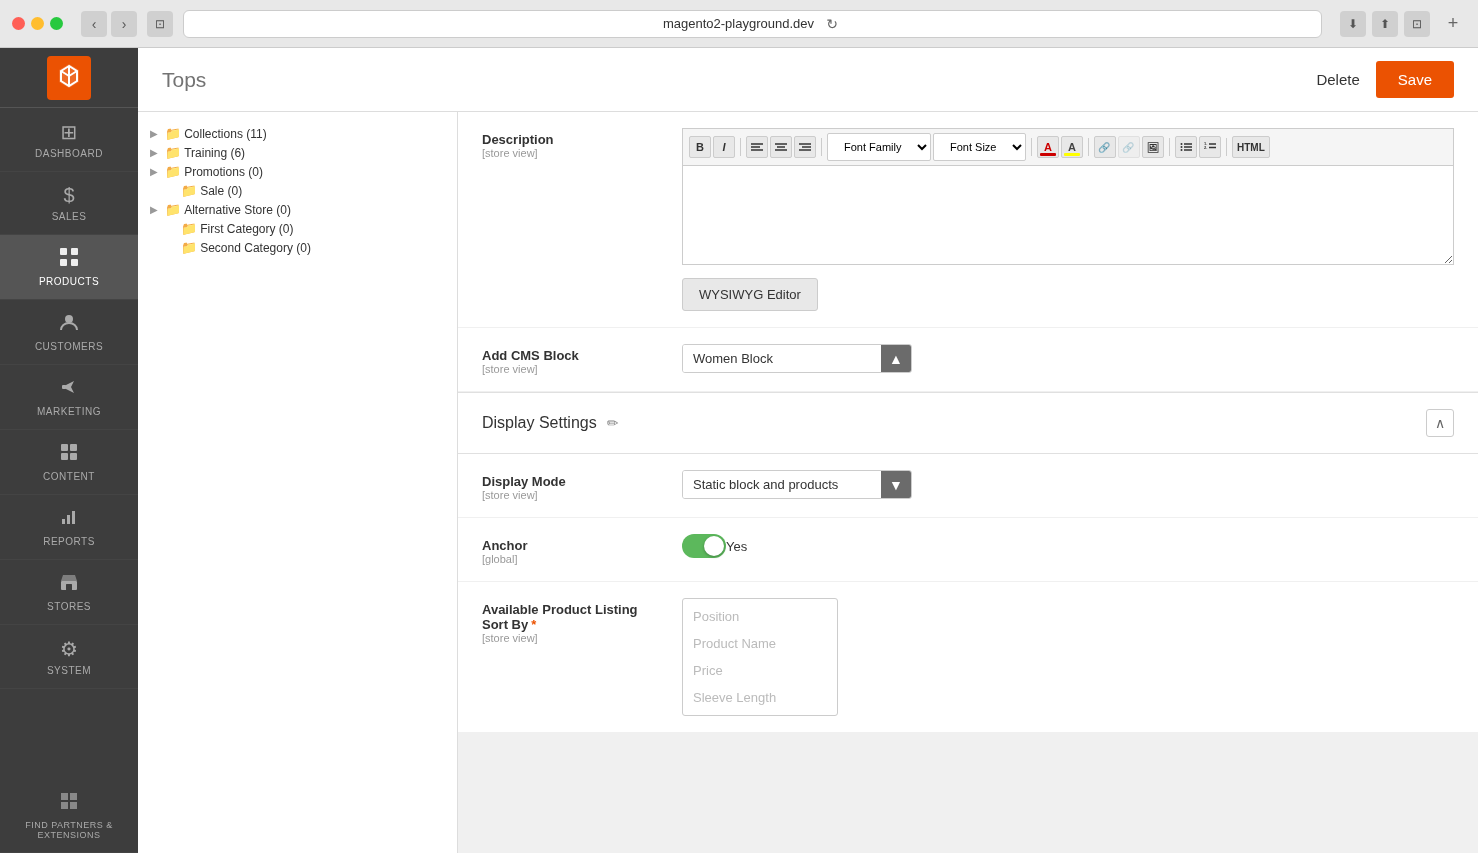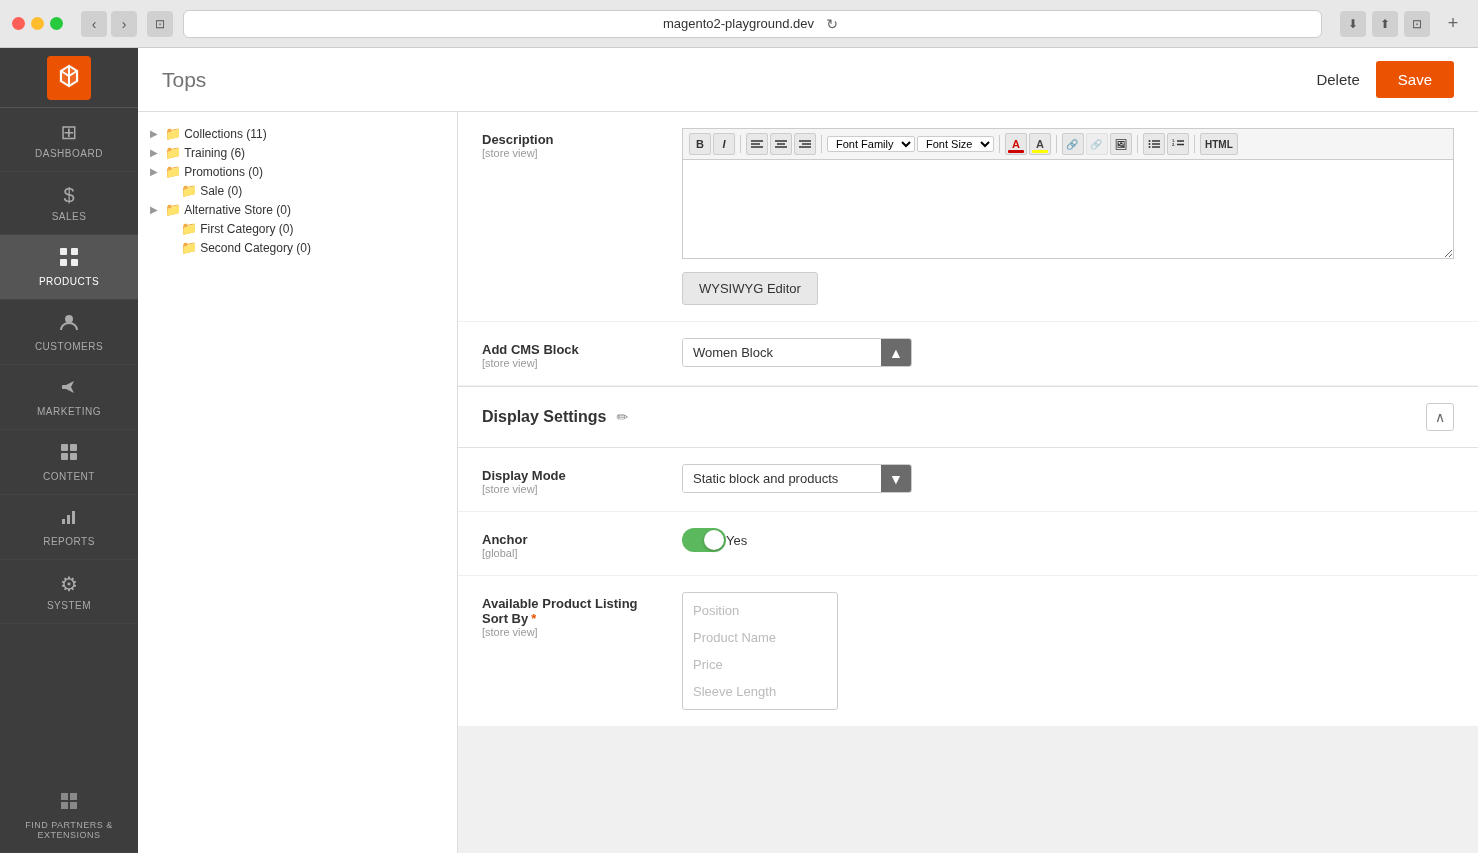--- a/index.html
+++ b/index.html
@@ -163,25 +163,25 @@
       display: flex;
       align-items: center;
       justify-content: center;
       font-size: 11px;
       cursor: pointer;
       font-weight: bold;
       color: #333;
     }
     .toolbar-divider { width: 1px; height: 18px; background: #ccc; margin: 0 3px; }
     .toolbar-select {
-      height: 16px;
+      height: 28px;
       border: 1px solid #ccc;
       background: white;
       font-size: 11px;
-      padding: 0 4px;
+      padding: 0 12px;
       border-radius: 2px;
       cursor: pointer;
     }
     .toolbar-color-btn {
       width: 22px;
       height: 22px;
       background: #e8e8e8;
       border: 1px solid #ccc;
       border-radius: 2px;
       display: flex;
@@ -243,21 +243,21 @@
     
     .section-header {
       display: flex;
       align-items: center;
       justify-content: space-between;
       padding: 16px 24px;
       border-bottom: 1px solid #e0e0e0;
       background: white;
     }
     .section-title-area { display: flex; align-items: center; gap: 10px; }
-    .section-title { font-size: 16px; font-weight: 700; color: #333; }
+    .section-title { font-size: 16px; font-weight: 400; color: #333; }
     .edit-icon { color: #888; cursor: pointer; font-size: 14px; }
     .collapse-btn { width: 28px; height: 28px; background: transparent; border: 1px solid #ccc; border-radius: 3px; display: flex; align-items: center; justify-content: center; cursor: pointer; color: #666; font-size: 14px; }
 
     
     .display-mode-select {
       display: flex;
       align-items: stretch;
       border: 1px solid #ccc;
       border-radius: 3px;
       overflow: hidden;
@@ -413,20 +413,30 @@
     </div>
     <div class="sidebar-item">
       <div class="sidebar-icon">
         <svg width="20" height="20" viewBox="0 0 20 20" fill="none">
           <rect x="3" y="12" width="3" height="5" fill="#aaa"></rect>
           <rect x="8" y="8" width="3" height="9" fill="#aaa"></rect>
           <rect x="13" y="4" width="3" height="13" fill="#aaa"></rect>
         </svg>
       </div>
       <div class="sidebar-label">REPORTS</div>
+    </div>
+    <div class="sidebar-item">
+      <div class="sidebar-icon">
+        <svg width="20" height="20" viewBox="0 0 20 20" fill="none">
+          <rect x="2" y="9" width="16" height="9" rx="1" fill="#aaa"></rect>
+          <path d="M2 9 L4 3 H16 L18 9" fill="#aaa" opacity="0.6"></path>
+          <rect x="7" y="12" width="6" height="6" rx="0.5" fill="#3d3d3d"></rect>
+        </svg>
+      </div>
+      <div class="sidebar-label">STORES</div>
     </div>
     <div class="sidebar-item">
       <div class="sidebar-icon">⚙</div>
       <div class="sidebar-label">SYSTEM</div>
     </div>
     <div class="sidebar-item" style="margin-top:auto;">
       <div class="sidebar-icon">
         <svg width="20" height="20" viewBox="0 0 20 20" fill="none">
           <rect x="2" y="2" width="7" height="7" fill="#aaa" opacity="0.7"></rect>
           <rect x="11" y="2" width="7" height="7" fill="#aaa" opacity="0.7"></rect>

